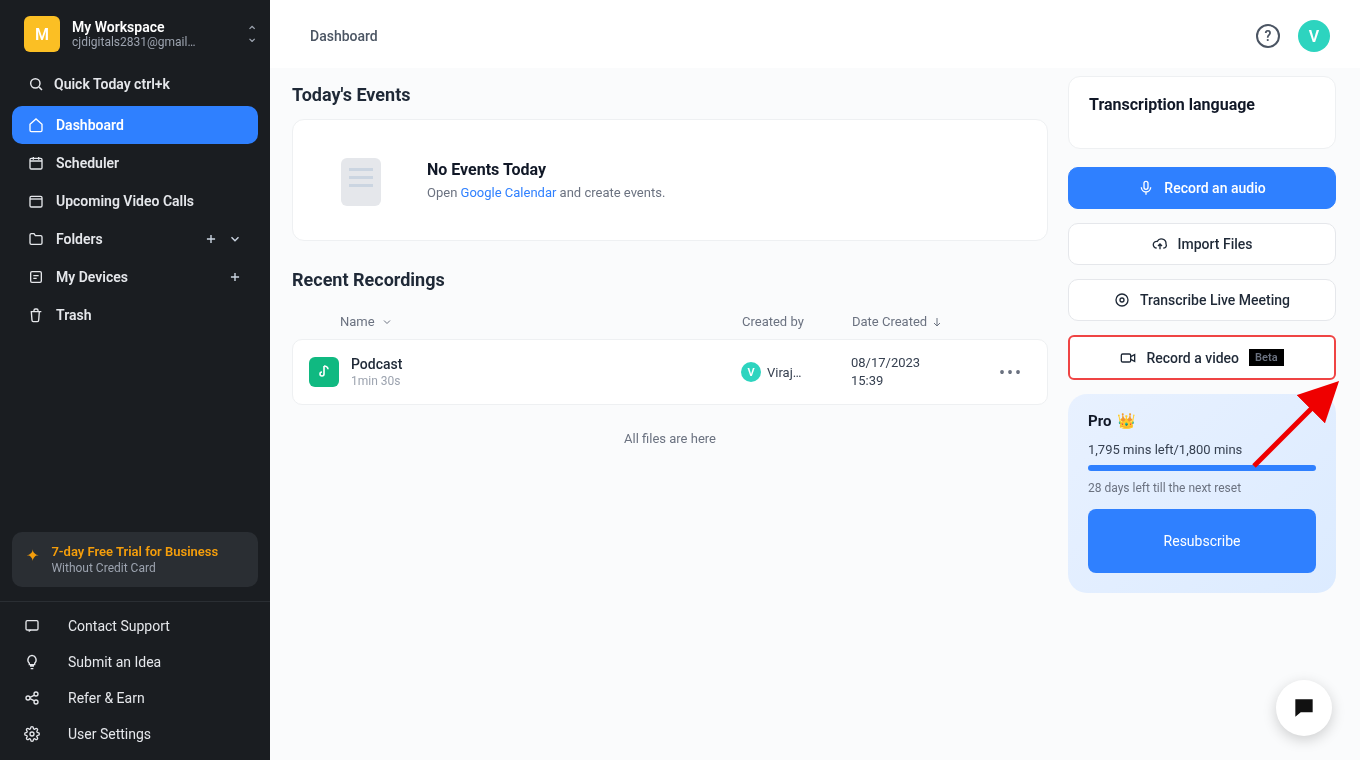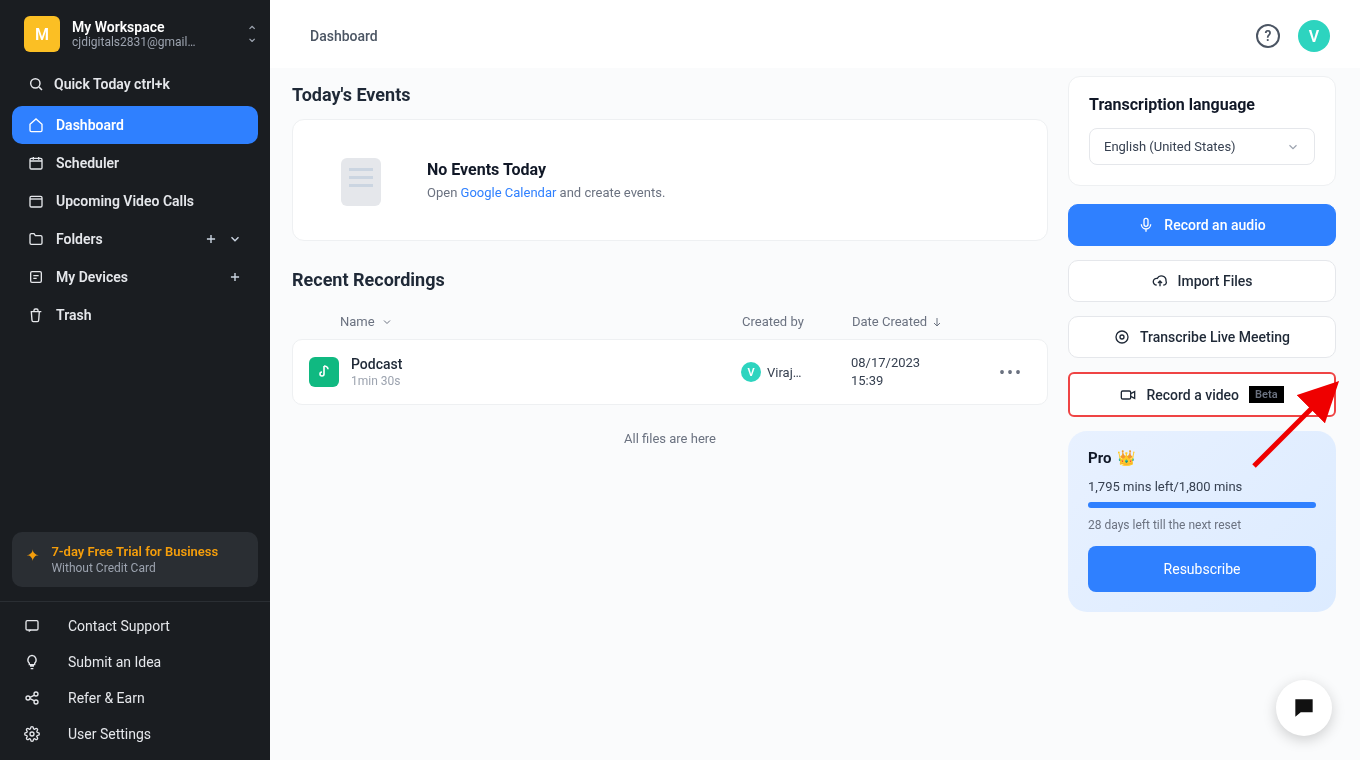--- a/index.html
+++ b/index.html
@@ -79,21 +79,21 @@
 .actbtn { display: flex; align-items: center; justify-content: center; gap: 10px; padding: 12px 14px; border-radius: 10px; font-size: 14px; font-weight: 500; cursor: pointer; margin-bottom: 14px; border: 1px solid #e5e7eb; background: #fff; color: #1f2937; }
 .actbtn.primary { background: #2f80ff; color: #fff; border-color: #2f80ff; }
 .actbtn.highlight { border: 2px solid #ef4444; border-radius: 6px; position: relative; }
 .beta { background: #000000; color: #6b7280; font-size: 11px; padding: 2px 6px; border-radius: 0; font-weight: 600; }
 
 .pro-card { background: linear-gradient(135deg, #e8f1ff 0%, #dcebff 100%); border-radius: 19px; padding: 18px 20px 20px; }
 .pro-title { font-size: 15px; font-weight: 700; color: #111827; display: flex; align-items: center; gap: 6px; margin-bottom: 12px; }
 .pro-mins { font-size: 13px; color: #374151; margin-bottom: 8px; }
 .pro-bar { height: 6px; background: #2f80ff; border-radius: 3px; margin-bottom: 10px; }
 .pro-reset { font-size: 12px; color: #6b7280; margin-bottom: 14px; }
-.pro-btn { background: #2f80ff; color: #fff; border-radius: 8px; padding: 15px; text-align: center; font-size: 14px; cursor: pointer; }
+.pro-btn { background: #2f80ff; color: #fff; border-radius: 8px; padding: 24px; text-align: center; font-size: 14px; cursor: pointer; }
 
 .arrow-annot { position: absolute; pointer-events: none; }
 
 .chat-bubble { position: fixed; right: 28px; bottom: 24px; width: 56px; height: 56px; border-radius: 50%; background: #fff; box-shadow: 0 4px 14px rgba(0,0,0,0.18); display: flex; align-items: center; justify-content: center; cursor: pointer; }
 .chat-bubble svg { width: 26px; height: 26px; }
 
 svg { display: block; }
 </style>
 </head>
 <body>
@@ -310,26 +310,20 @@
         </div>
         <div class="rec-act">•••</div>
       </div>
 
       <div class="all-files">All files are here</div>
     </div>
 
     <div class="col-right">
       <div class="panel">
         <div class="panel-title">Transcription language</div>
-        <div class="lang-select">
-          <span>English (United States)</span>
-          <svg width="14" height="14" viewBox="0 0 24 24" fill="none" stroke="#9ca3af" stroke-width="2">
-              <path d="m6 9 6 6 6-6"></path>
-            </svg>
-        </div>
       </div>
 
       <div class="actbtn primary">
         <svg width="16" height="16" viewBox="0 0 24 24" fill="none" stroke="currentColor" stroke-width="2">
             <rect x="9" y="2" width="6" height="12" rx="3"></rect>
             <path d="M5 11a7 7 0 0 0 14 0M12 18v4"></path>
           </svg>
         <span>Record an audio</span>
       </div>
       <div class="actbtn">

